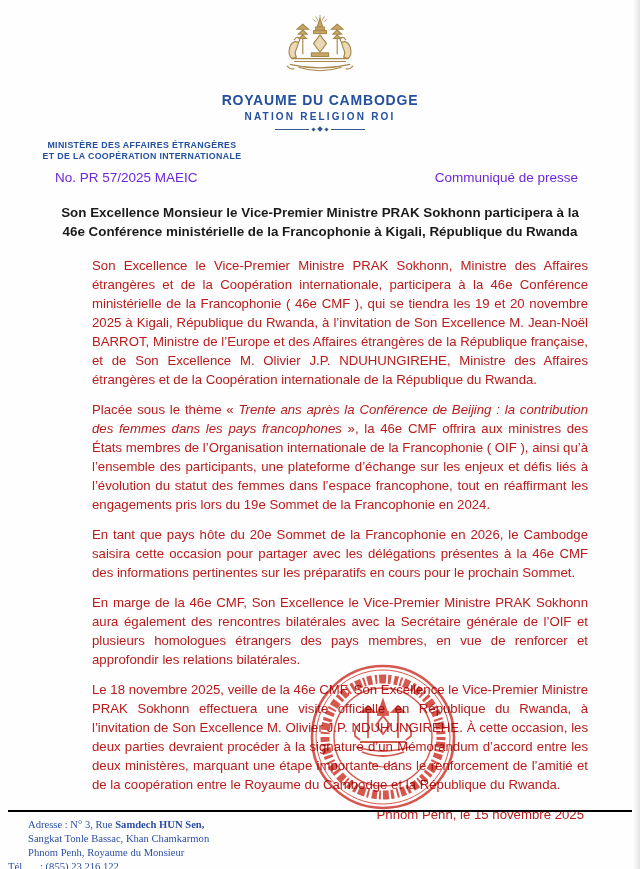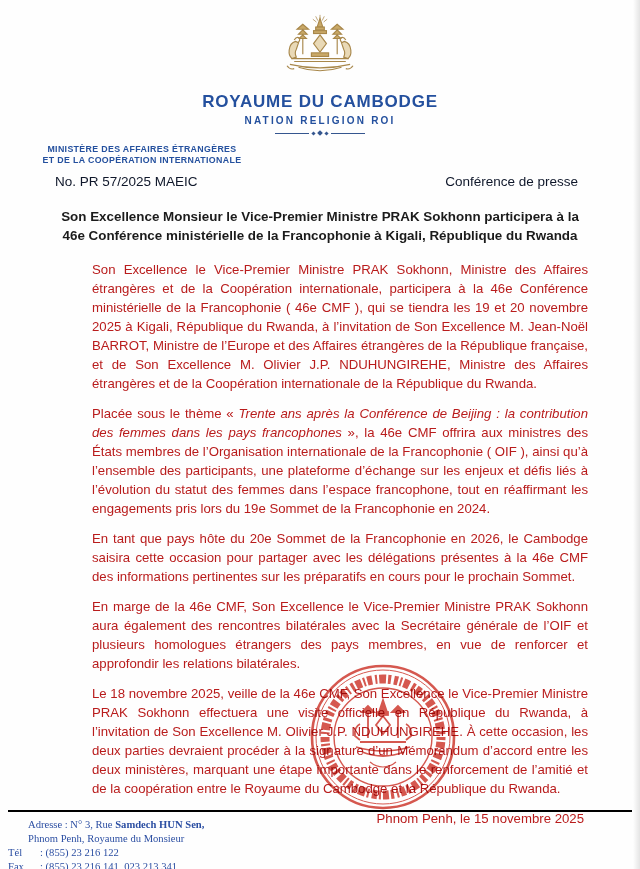--- a/index.html
+++ b/index.html
@@ -10,40 +10,40 @@
   }
   .page::after { 
     content:""; position:absolute; top:0; right:0; width:7px; height:100%;
     background:linear-gradient(to right, rgba(0,0,0,0), rgba(0,0,0,0.10));
     pointer-events:none;
   }
 
   
   .crest { display:block; margin:10px auto 0; width:86px; height:80px; }
   .kingdom-title {
-    text-align:center; font-weight:bold; font-size:17px;
+    text-align:center; font-weight:bold; font-size:14px;
     color:#24509e; letter-spacing:0.8px; margin-top:2px;
   }
   .motto {
     text-align:center; font-weight:bold; font-size:10px;
     color:#24509e; letter-spacing:2.2px; margin-top:3px;
   }
   .ornament { display:flex; align-items:center; justify-content:center; gap:3px; margin-top:3px; height:8px; }
   .ornament .bar { width:34px; height:1px; background:#35568f; }
   .ornament .dia { width:4px; height:4px; background:#35568f; transform:rotate(45deg); }
   .ornament .dia.small { width:3px; height:3px; }
 
   .ministry {
     width:268px; margin:7px 0 0 8px; text-align:center;
     color:#24509e; font-weight:bold; font-size:8.8px; line-height:11px;
     letter-spacing:0.35px;
   }
   .ref-row {
     display:flex; justify-content:space-between; align-items:baseline;
-    margin:8px 62px 0 55px; font-size:13.5px; color:#0f172a;
+    margin:8px 62px 0 55px; font-size:13.5px; color:#6d28d9;
   }
 
   
   .doc-title {
     width:532px; margin:18px auto 0; text-align:center;
     font-weight:bold; font-size:13.4px; line-height:19px; color:#1b1b1b;
   }
   .content {
     margin:15px 52px 0 92px; font-size:13.2px; line-height:19px;
     text-align:justify; color:#b91c1c;
@@ -125,21 +125,21 @@
       <span class="bar"></span>
   </div>
 
   <div class="ministry">
     <div>MINISTÈRE DES AFFAIRES ÉTRANGÈRES</div>
     <div>ET DE LA COOPÉRATION INTERNATIONALE</div>
   </div>
 
   <div class="ref-row">
     <span>No. PR 57/2025 MAEIC</span>
-    <span>Conférence de presse</span>
+    <span>Communiqué de presse</span>
   </div>
 
   <div class="doc-title">Son Excellence Monsieur le Vice-Premier Ministre PRAK Sokhonn participera à la 46e Conférence ministérielle de la Francophonie à Kigali, République du Rwanda</div>
 
   <div class="content">
     <p>Son Excellence le Vice-Premier Ministre PRAK Sokhonn, Ministre des Affaires étrangères et de la Coopération internationale, participera à la 46e Conférence ministérielle de la Francophonie ( 46e CMF ), qui se tiendra les 19 et 20 novembre 2025 à Kigali, République du Rwanda, à l’invitation de Son Excellence M. Jean-Noël BARROT, Ministre de l’Europe et des Affaires étrangères de la République française, et de Son Excellence M. Olivier J.P. NDUHUNGIREHE, Ministre des Affaires étrangères et de la Coopération internationale de la République du Rwanda.</p>
     <p><span>Placée sous le thème « </span><span class="theme">Trente ans après la Conférence de Beijing : la contribution des femmes dans les pays francophones</span><span> », la 46e CMF offrira aux ministres des États membres de l’Organisation internationale de la Francophonie ( OIF ), ainsi qu’à l’ensemble des participants, une plateforme d’échange sur les enjeux et défis liés à l’évolution du statut des femmes dans l’espace francophone, tout en réaffirmant les engagements pris lors du 19e Sommet de la Francophonie en 2024.</span></p>
     <p>En tant que pays hôte du 20e Sommet de la Francophonie en 2026, le Cambodge saisira cette occasion pour partager avec les délégations présentes à la 46e CMF des informations pertinentes sur les préparatifs en cours pour le prochain Sommet.</p>
     <p>En marge de la 46e CMF, Son Excellence le Vice-Premier Ministre PRAK Sokhonn aura également des rencontres bilatérales avec la Secrétaire générale de l’OIF et plusieurs homologues étrangers des pays membres, en vue de renforcer et approfondir les relations bilatérales.</p>
     <p>Le 18 novembre 2025, veille de la 46e CMF, Son Excellence le Vice-Premier Ministre PRAK Sokhonn effectuera une visite officielle en République du Rwanda, à l’invitation de Son Excellence M. Olivier J.P. NDUHUNGIREHE. À cette occasion, les deux parties devraient procéder à la signature d’un Mémorandum d’accord entre les deux ministères, marquant une étape importante dans le renforcement de l’amitié et de la coopération entre le Royaume du Cambodge et la République du Rwanda.</p>
@@ -166,20 +166,21 @@
       <line x1="52" y1="80" x2="98" y2="80"></line>
       <path d="M48,85 Q75,93 102,85"></path>
       <path d="M54,90 Q75,98 96,90"></path>
       <path d="M62,100 q6,5 13,5 q7,0 13,-5" stroke-width="1.2"></path>
     </g>
   </svg>
 
   <div class="footer">
     <div class="address">
       <div><span>Adresse : N° 3, Rue </span><span class="bold">Samdech HUN Sen,</span></div>
+      <div>Sangkat Tonle Bassac, Khan Chamkarmon</div>
       <div>Phnom Penh, Royaume du Monsieur</div>
     </div>
     <div class="contact">
       <div class="contact-row">
         <span>Tél</span>
         <span>: (855) 23 216 122</span>
       </div>
       <div class="contact-row">
         <span>Fax</span>
         <span>: (855) 23 216 141, 023 213 341</span>

